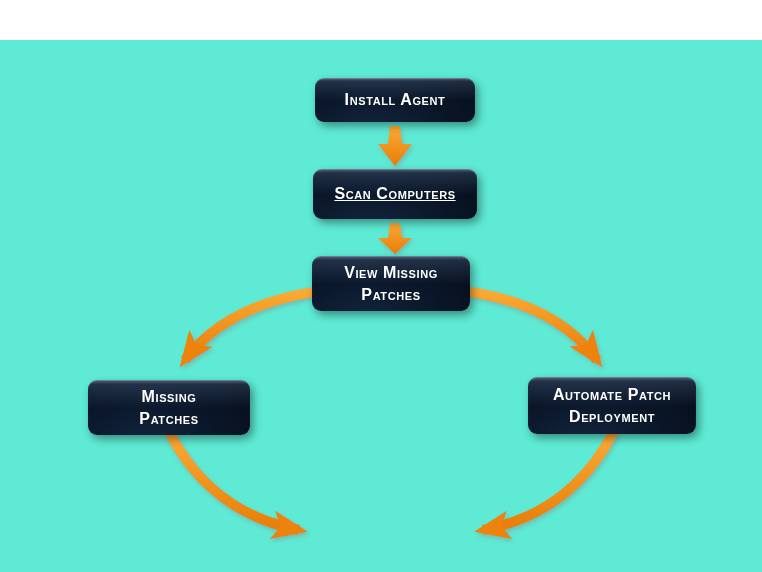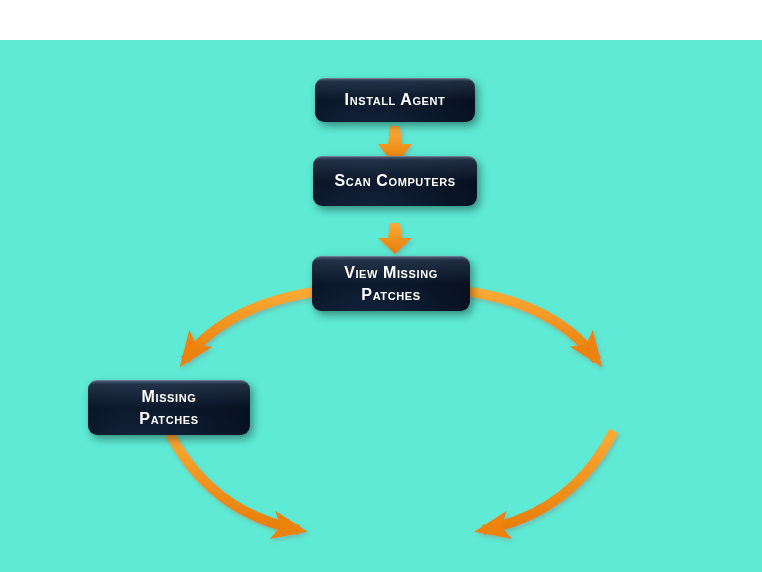--- a/index.html
+++ b/index.html
@@ -42,21 +42,21 @@
     font-weight: bold;
     font-variant: small-caps;
     font-size: 16px;
     letter-spacing: 0.6px;
     line-height: 1.35;
     padding: 4px 10px;
     box-sizing: border-box;
   }
   .node .node-label { display: inline-block; }
   #n-install-agent            { left: 315px; top:  38px; width: 160px; height: 44px; }
-  #n-scan-computers           { left: 313px; top: 116px; width: 164px; height: 50px; }
+  #n-scan-computers           { left: 313px; top: 129px; width: 164px; height: 50px; text-decoration: underline; }
   #n-view-missing-patches     { left: 312px; top: 216px; width: 158px; height: 55px; align-items: center; }
   #n-install-patches          { left:  88px; top: 340px; width: 162px; height: 55px; }
   #n-install-patches .node-label { max-width: 90px; }
   #n-automate-patch-deployment{ left: 528px; top: 337px; width: 168px; height: 57px; }
   #n-view-reports             { left: 310px; top: 470px; width: 162px; height: 50px; }
 </style>
 </head>
 <body>
 
 <div class="canvas">
@@ -93,15 +93,18 @@
   </div>
 
   <div class="node" id="n-view-missing-patches">
     <span class="node-label">View Missing Patches</span>
   </div>
 
   <div class="node" id="n-install-patches">
     <span class="node-label">Missing Patches</span>
   </div>
 
+  <div class="node" id="n-automate-patch-deployment">
+    <span class="node-label">Automate Patch Deployment</span>
+  </div>
 
 
 </div>
 
 </body></html>

